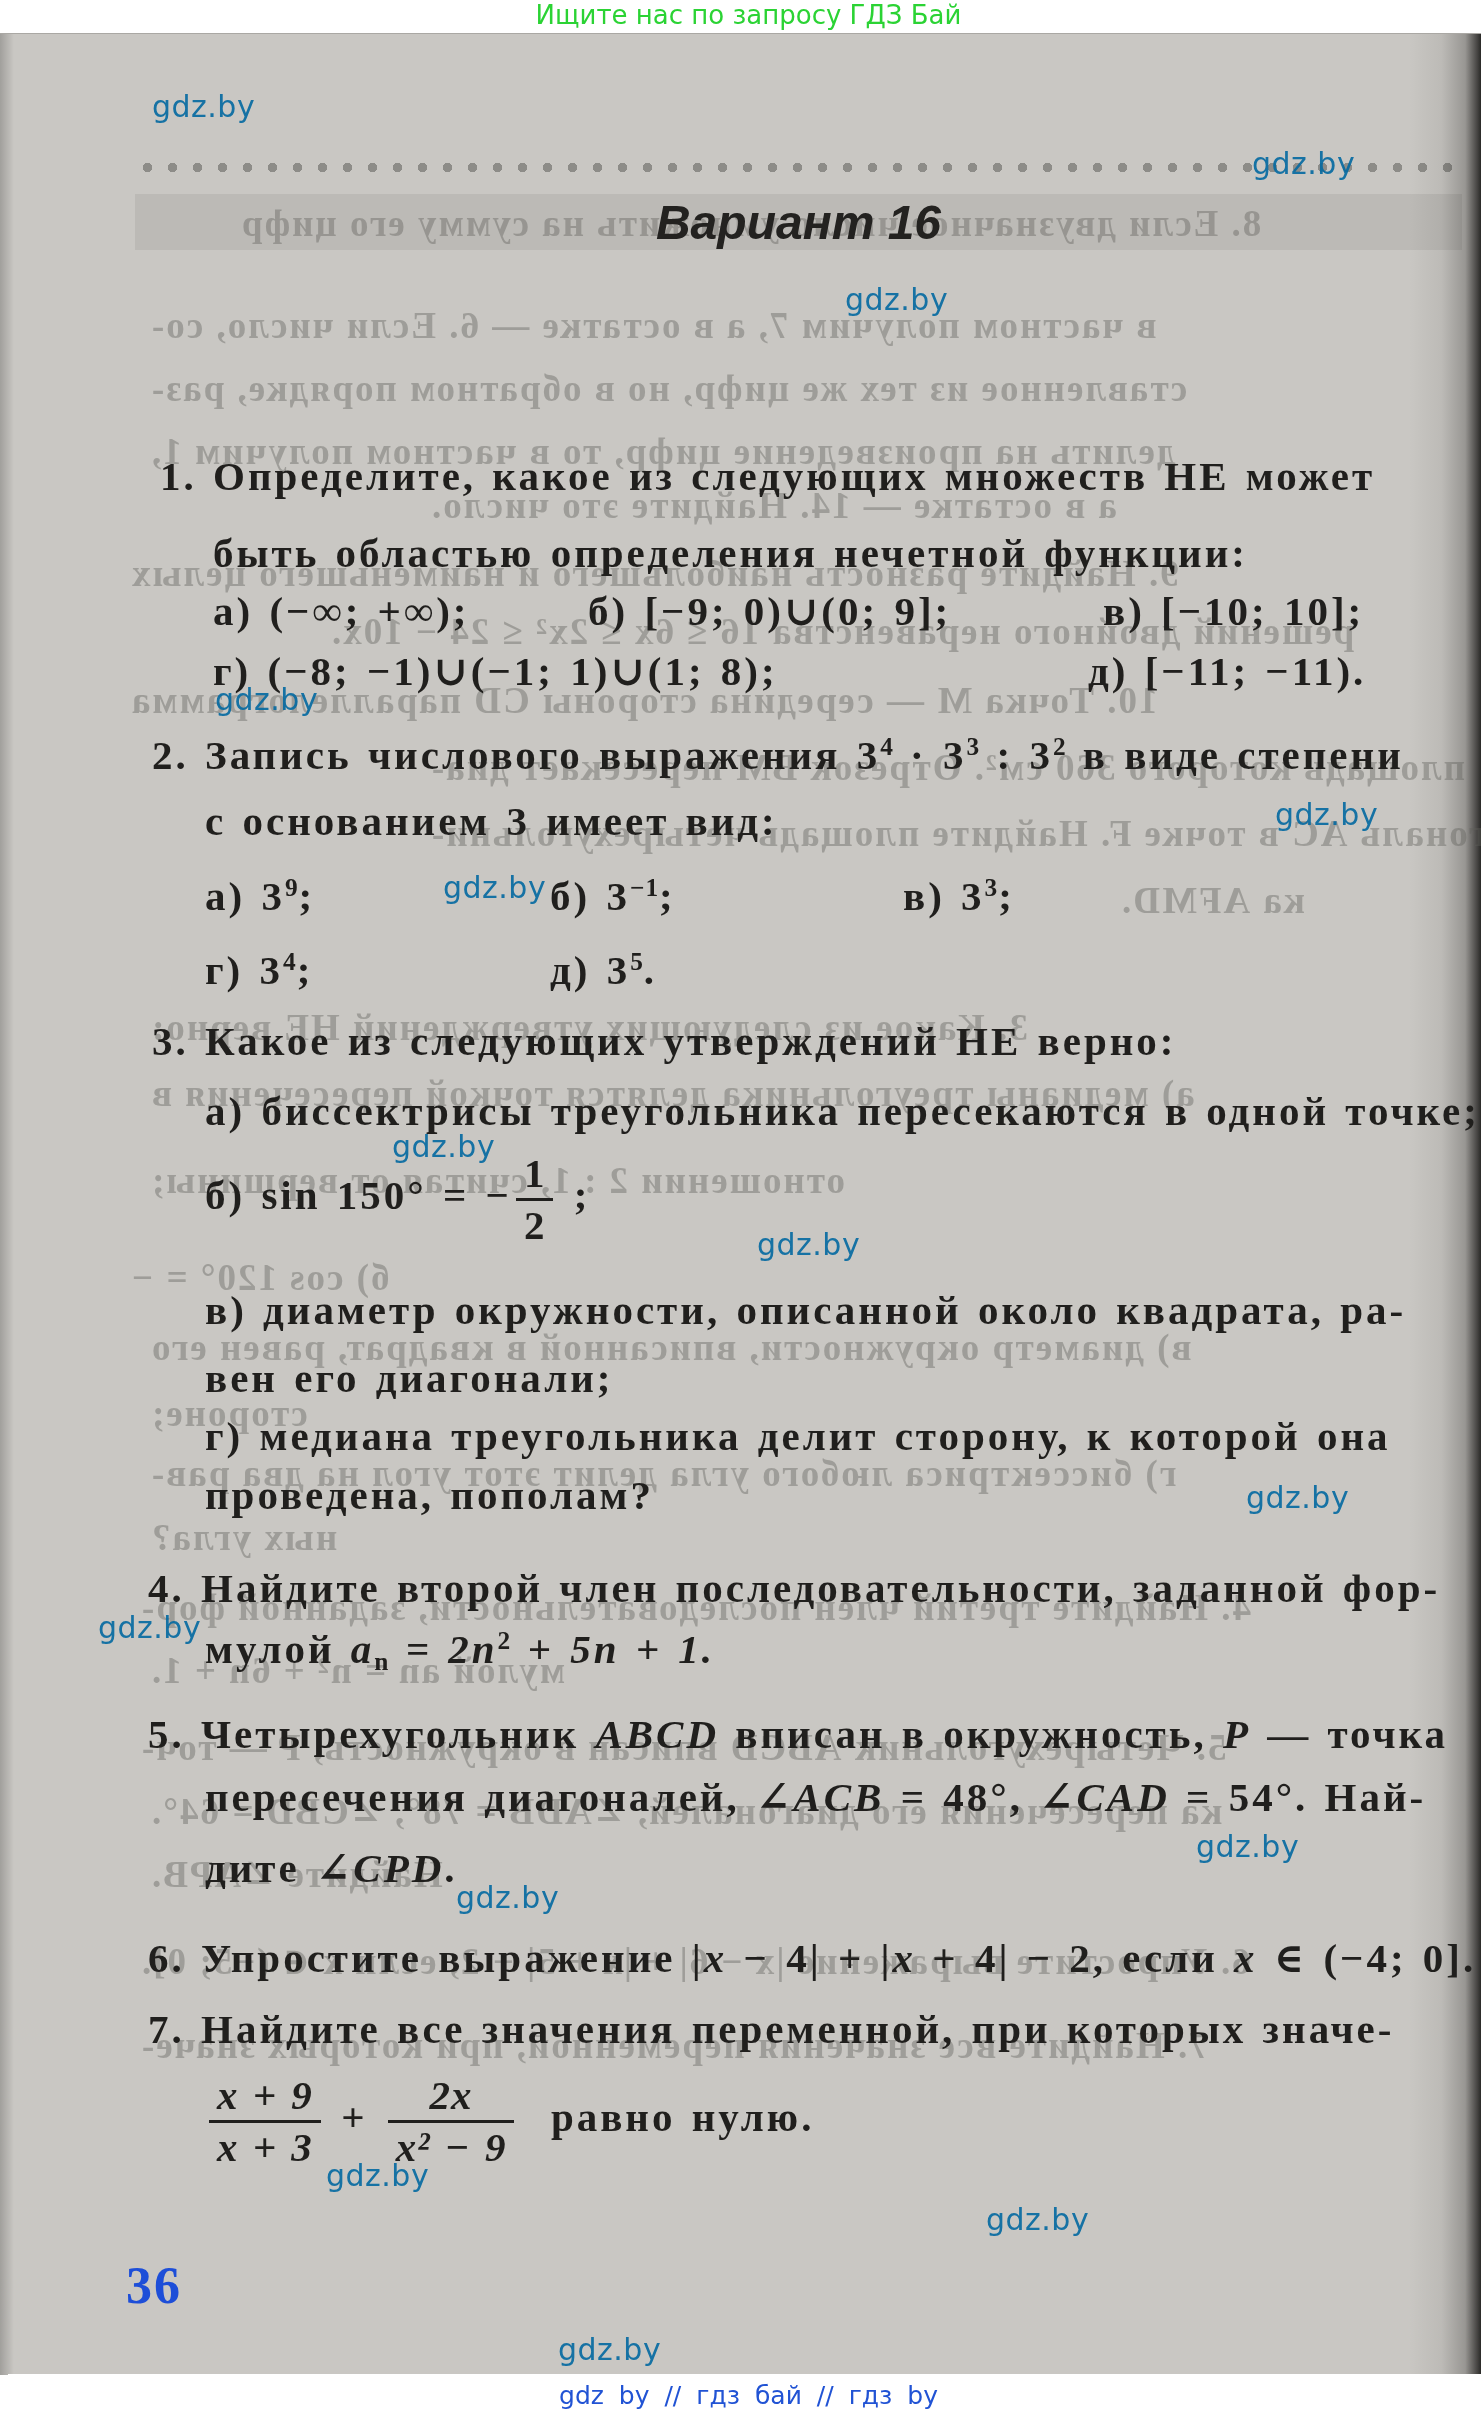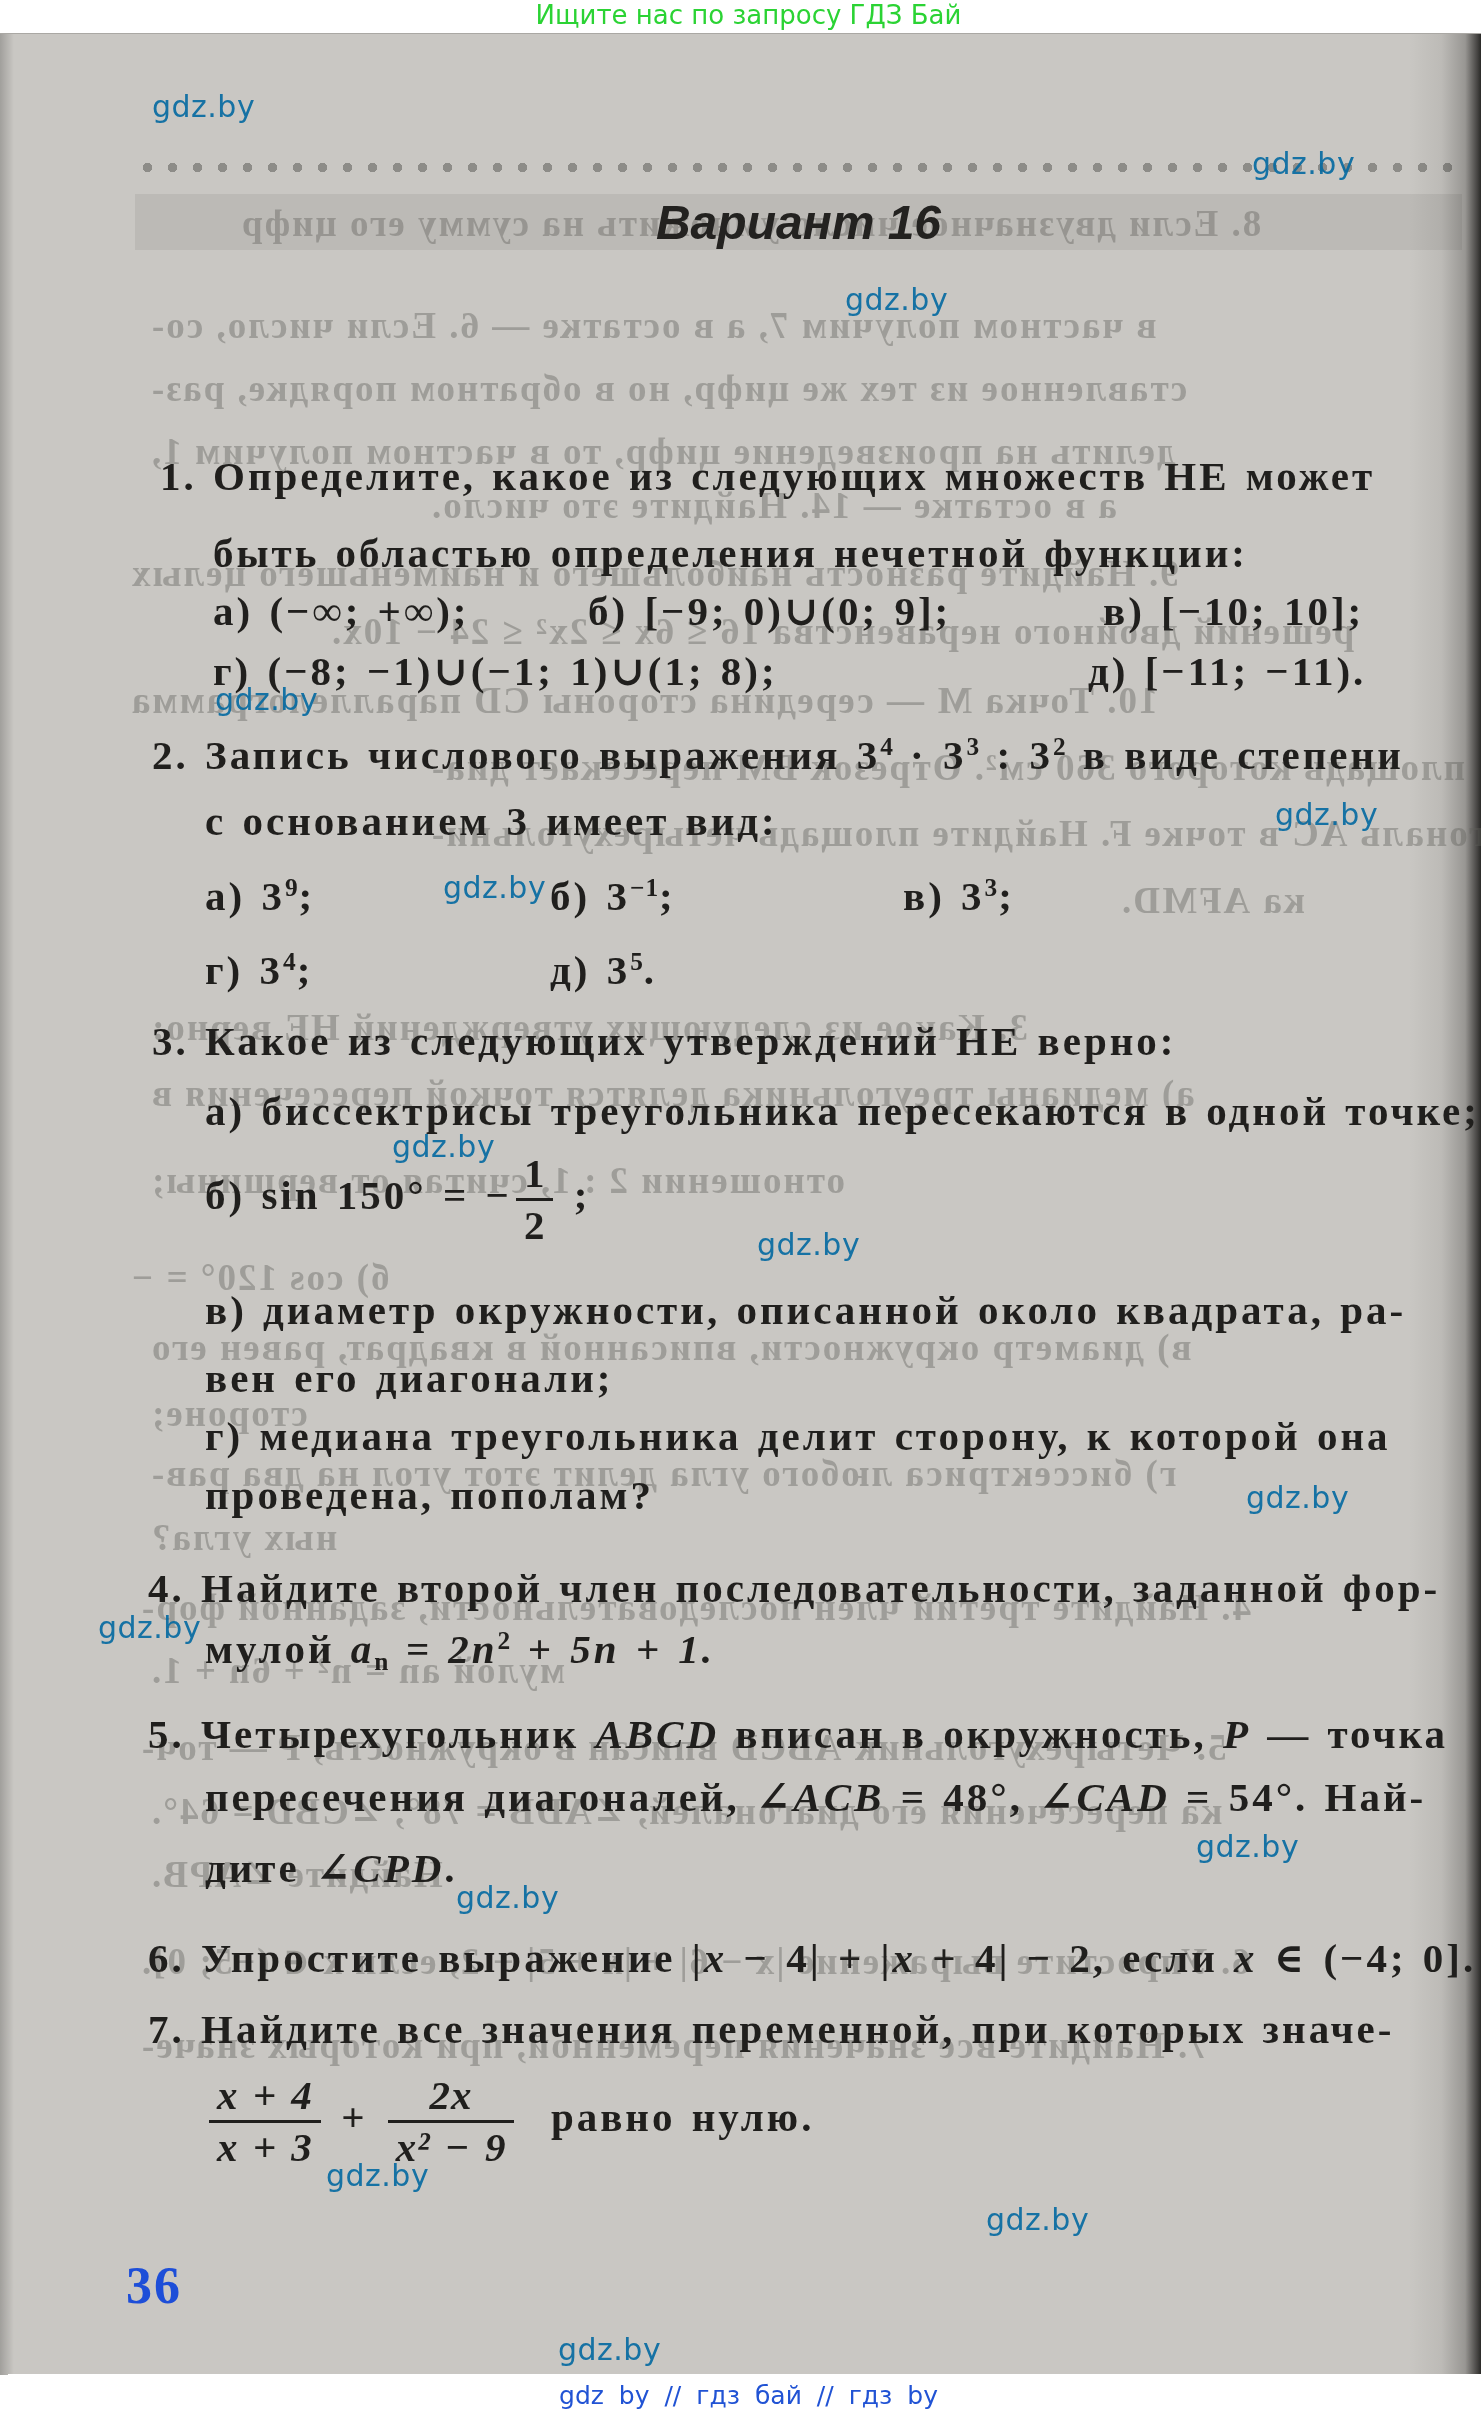--- a/index.html
+++ b/index.html
@@ -104,21 +104,21 @@
       <div class="pline" style="left: 205px; top: 1320px;"><span class="t">вен его диагонали;</span></div>
       <div class="pline" style="left: 205px; top: 1378px;"><span class="t">г) медиана треугольника делит сторону, к которой она</span></div>
       <div class="pline" style="left: 205px; top: 1437px;"><span class="t">проведена, пополам?</span></div>
       <div class="pline" style="left: 148px; top: 1530px;"><span class="t">4. Найдите второй член последовательности, заданной фор-</span></div>
       <div class="pline" style="left: 205px; top: 1591px;"><span class="t">мулой </span><span class="m">a</span><span class="sub">n</span><span class="m"> = 2n</span><span class="sup">2</span><span class="m"> + 5n + 1.</span></div>
       <div class="pline" style="left: 148px; top: 1676px;"><span class="t">5. Четырехугольник </span><span class="m">ABCD</span><span class="t"> вписан в окружность, </span><span class="m">P</span><span class="t"> — точка</span></div>
       <div class="pline" style="left: 205px; top: 1739px;"><span class="t">пересечения диагоналей, ∠</span><span class="m">ACB</span><span class="t"> = 48°, ∠</span><span class="m">CAD</span><span class="t"> = 54°. Най-</span></div>
       <div class="pline" style="left: 205px; top: 1810px;"><span class="t">дите ∠</span><span class="m">CPD</span><span class="t">.</span></div>
       <div class="pline" style="left: 148px; top: 1900px;"><span class="t">6. Упростите выражение |</span><span class="m">x</span><span class="t"> − 4| + |</span><span class="m">x</span><span class="t"> + 4| − 2, если </span><span class="m">x</span><span class="t"> ∈ (−4; 0].</span></div>
       <div class="pline" style="left: 148px; top: 1971px;"><span class="t">7. Найдите все значения переменной, при которых значе-</span></div>
-      <div class="pline" style="left: 205px; top: 2040px;"><span class="frac fi"><span class="fn">x + 4</span><span class="fd">x + 3</span></span><span class="t"> + </span><span class="frac fi"><span class="fn">2x</span><span class="fd">x² − 9</span></span><span class="t">  равно нулю.</span></div>
+      <div class="pline" style="left: 205px; top: 2040px;"><span class="frac fi"><span class="fn">x + 9</span><span class="fd">x + 3</span></span><span class="t"> + </span><span class="frac fi"><span class="fn">2x</span><span class="fd">x² − 9</span></span><span class="t">  равно нулю.</span></div>
     </div>
   <div id="watermarks">
       <div class="wm" style="left: 152px; top: 55px;">gdz.by</div>
       <div class="wm" style="left: 1252px; top: 112px;">gdz.by</div>
       <div class="wm" style="left: 845px; top: 248px;">gdz.by</div>
       <div class="wm" style="left: 215px; top: 648px;">gdz.by</div>
       <div class="wm" style="left: 1275px; top: 763px;">gdz.by</div>
       <div class="wm" style="left: 443px; top: 836px;">gdz.by</div>
       <div class="wm" style="left: 392px; top: 1095px;">gdz.by</div>
       <div class="wm" style="left: 757px; top: 1193px;">gdz.by</div>

